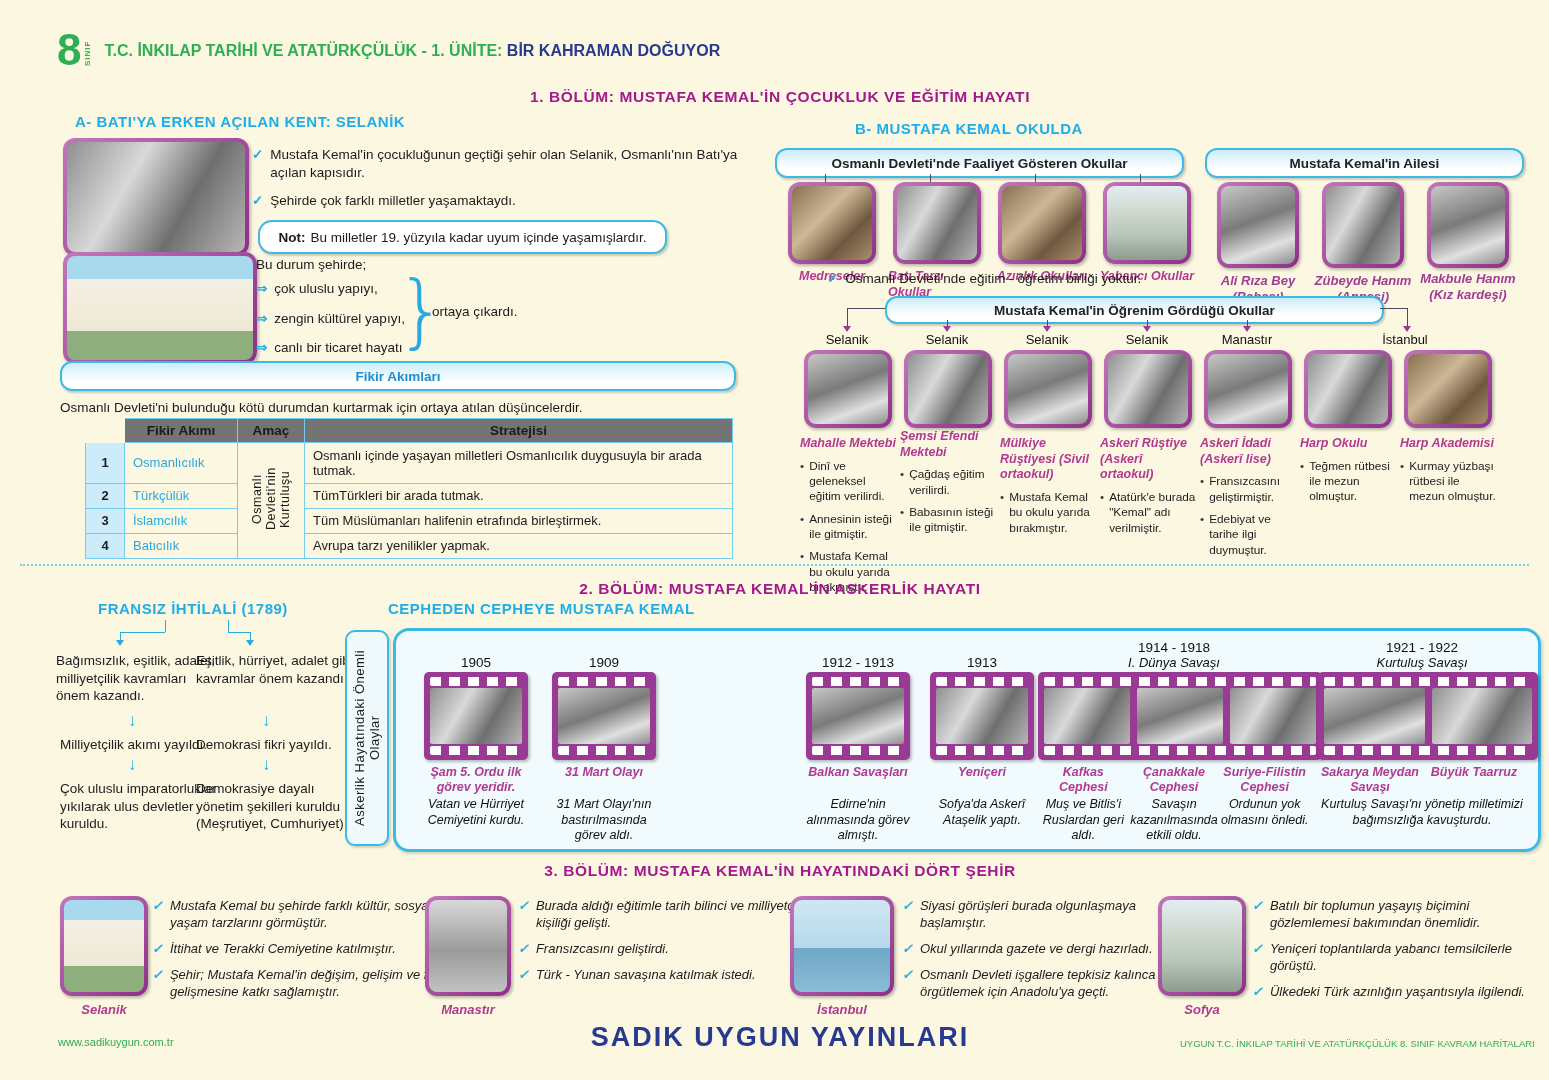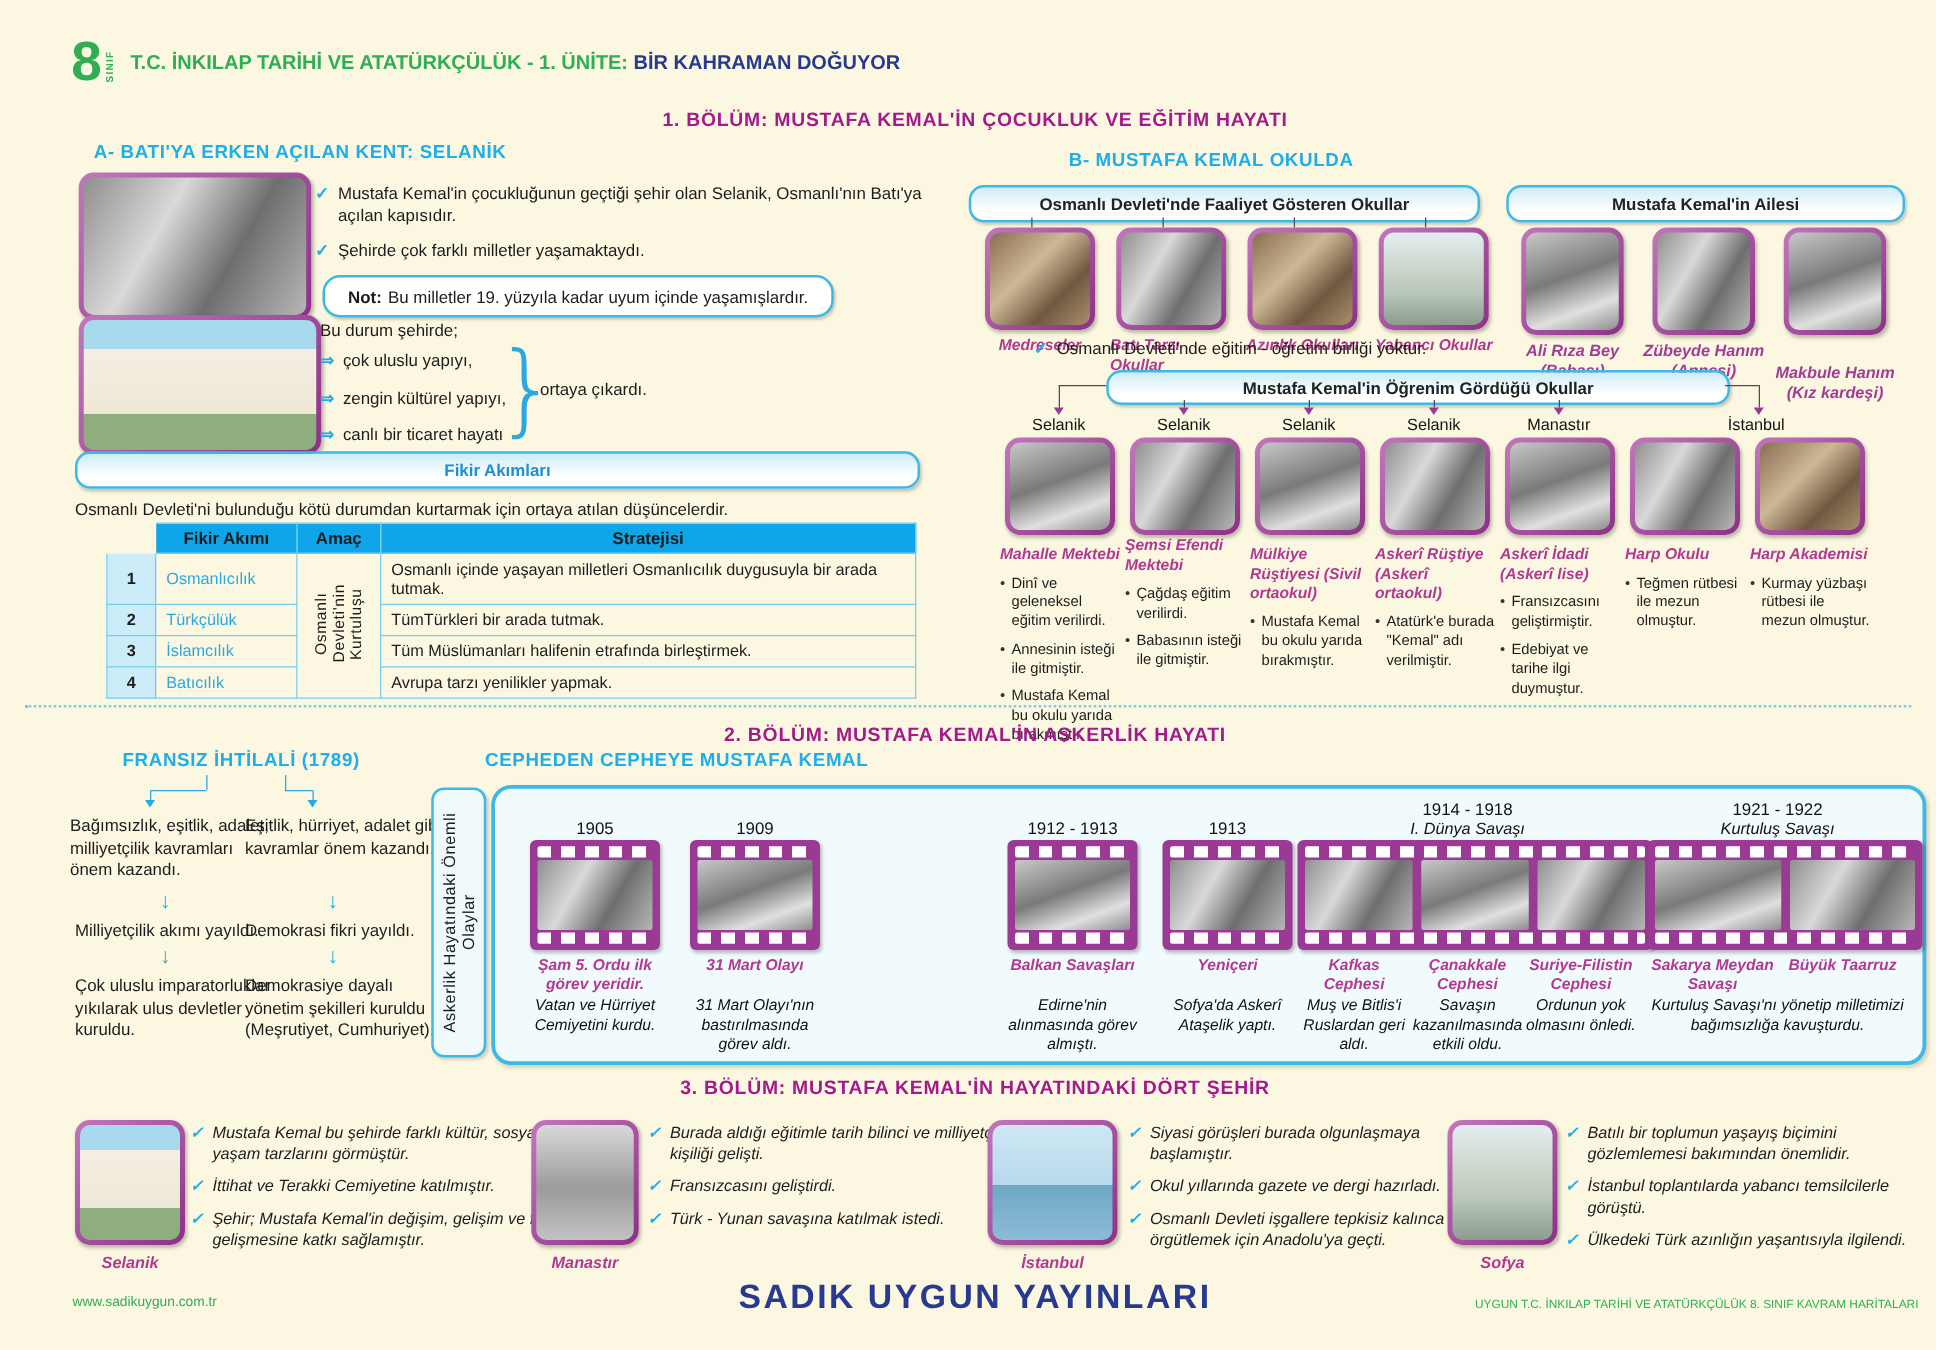--- a/index.html
+++ b/index.html
@@ -53,21 +53,21 @@
   .photos{display:flex;gap:7px;margin:2px 0;}
   .photos .fph{height:56px;border-radius:2px;flex:1;}
   .tl-year{font-size:13.5px;text-align:center;color:#111;}
   .tl-warname{font-size:13px;font-style:italic;text-align:center;color:#111;}
   .cap{color:#b03a92;font-style:italic;font-weight:bold;font-size:12.5px;text-align:center;line-height:1.2;}
   .desc{font-style:italic;font-size:12.5px;text-align:center;line-height:1.25;color:#101010;}
 
   
   table.fikir{border-collapse:collapse;font-size:13px;}
   table.fikir td,table.fikir th{border:1.5px solid #74cdef;padding:4px 8px;}
-  table.fikir th{background:#0ea5e9;font-size:13.5px;}
+  table.fikir th{background:#737373;font-size:13.5px;}
   .cell-no{background:#cdecf9;font-weight:bold;text-align:center;width:22px;}
   .cell-name{color:#2aa9e0;width:96px;}
   .cell-amac{width:50px;text-align:center;}
   .vtext{writing-mode:vertical-rl;transform:rotate(180deg);letter-spacing:.5px;}
 
   
   .schoolname{color:#b03a92;font-style:italic;font-weight:bold;font-size:12.5px;line-height:1.25;}
   .sb{display:flex;gap:5px;font-size:11.8px;line-height:1.3;margin-top:7px;}
   .dot{flex:none;color:#333;}
   .citylab{font-size:13px;text-align:center;color:#111;}
@@ -247,21 +247,21 @@
       </div>
     <div class="famlab" style="margin-top:5px;">
       <span>Zübeyde Hanım</span><br>
       <span>(Annesi)</span>
     </div>
   </div>
   <div class="abs" style="left:1418px;top:182px;width:100px;text-align:center;">
     <div class="frame" style="width:74px;height:78px;margin:0 auto;">
         <div class="ph ph-bw2"></div>
       </div>
-    <div class="famlab" style="margin-top:22px;">
+    <div class="famlab" style="margin-top:3px;">
       <span>Makbule Hanım</span><br>
       <span>(Kız kardeşi)</span>
     </div>
   </div>
 
   <div class="abs pill" style="left:885px;top:296px;width:495px;height:24px;">Mustafa Kemal'in Öğrenim Gördüğü Okullar</div>
   <div class="hline" style="left:847px;top:308px;width:38px;"></div>
   <div class="vline" style="left:847px;top:308px;height:18px;"></div>
     <div class="tri" style="left:843px;top:326px;"></div>
   <div class="vline" style="left:947px;top:320px;height:6px;"></div>
@@ -574,21 +574,21 @@
       </div>
     <div class="schoolname" style="margin-top:6px;font-size:13px;">Sofya</div>
   </div>
   <div class="abs city-bullets" style="left:1252px;top:898px;width:288px;">
     <div class="bullet-line">
         <span class="check">✓</span>
         <span>Batılı bir toplumun yaşayış biçimini gözlemlemesi bakımından önemlidir.</span>
       </div>
     <div class="bullet-line">
         <span class="check">✓</span>
-        <span>İstanbul toplantılarda yabancı  temsilcilerle görüştü.</span>
+        <span>Yeniçeri toplantılarda yabancı  temsilcilerle görüştü.</span>
       </div>
     <div class="bullet-line">
         <span class="check">✓</span>
         <span>Ülkedeki Türk azınlığın yaşantısıyla ilgilendi.</span>
       </div>
   </div>
 
   <div class="abs footer-green" style="left:58px;top:1036px;">www.sadikuygun.com.tr</div>
   <div class="abs footer-navy" style="left:400px;top:1022px;width:760px;">SADIK  UYGUN  YAYINLARI</div>
   <div class="abs footer-green" style="left:1180px;top:1038px;font-size:9.5px;">UYGUN T.C. İNKILAP TARİHİ VE ATATÜRKÇÜLÜK 8. SINIF KAVRAM HARİTALARI</div>

